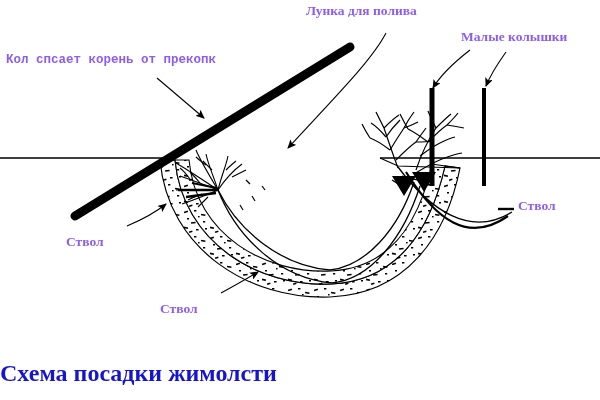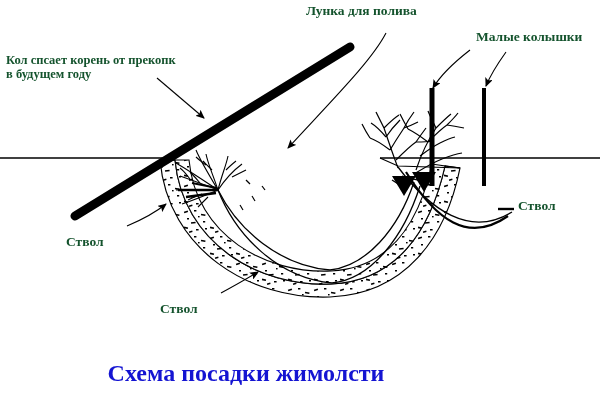--- a/index.html
+++ b/index.html
@@ -21,43 +21,43 @@
     height: 400px;
   }
   svg.diagram {
     position: absolute;
     left: 0; top: 0;
     width: 600px;
     height: 400px;
   }
   .lbl {
     position: absolute;
-    color: #14532d;
+    color: #8b5cf6;
     font-family: "Liberation Serif", serif;
     font-weight: bold;
     white-space: nowrap;
     letter-spacing: 0px;
     line-height: 1.15;
   }
   .lbl-sm { font-size: 12.5px; }
   .lbl-md { font-size: 13.5px; }
   .title {
     position: absolute;
     color: #1414d2;
     font-family: "Liberation Serif", serif;
     font-weight: bold;
     font-size: 24px;
     white-space: nowrap;
     left: 0;
     width: 492px;
-    text-align: center;
-  }
-  #label-kol      { left: 6px;   top: 53px; }
+    text-align: left;
+  }
+  #label-kol      { left: 6px;   top: 53px; font-family: Liberation Mono, monospace; }
   #label-lunka    { left: 306px; top: 3px; }
-  #label-kolyshki { left: 476px; top: 29px; }
+  #label-kolyshki { left: 461px; top: 29px; }
   #label-vetvi    { left: 518px; top: 198px; }
   #label-koren    { left: 66px;  top: 234px; }
   #label-stvol    { left: 160px; top: 301px; text-align: right; }
   #label-title    { top: 360px; }
 </style>
 </head>
 <body>
 
 <div id="stage">
 
@@ -205,21 +205,20 @@
 
     <g fill="#000">
       <path d="M424,150 L424,176 L418,176 L432,192 L446,176 L440,176 L440,150 Z" opacity="0"></path>
       <path d="M412,172 L436,172 L424,192 Z"></path>
       <path d="M392,176 L416,176 L404,196 Z"></path>
     </g>
   </svg>
 
   <div class="lbl lbl-sm" id="label-kol">
     <div>Кол спсает корень от прекопк</div>
-    <div>в будущем году</div>
   </div>
 
   <div class="lbl lbl-md" id="label-lunka">Лунка для полива</div>
 
   <div class="lbl lbl-md" id="label-kolyshki">Малые колышки</div>
 
   <div class="lbl lbl-md" id="label-vetvi">Ствол</div>
 
   <div class="lbl lbl-md" id="label-koren">Ствол</div>
 

